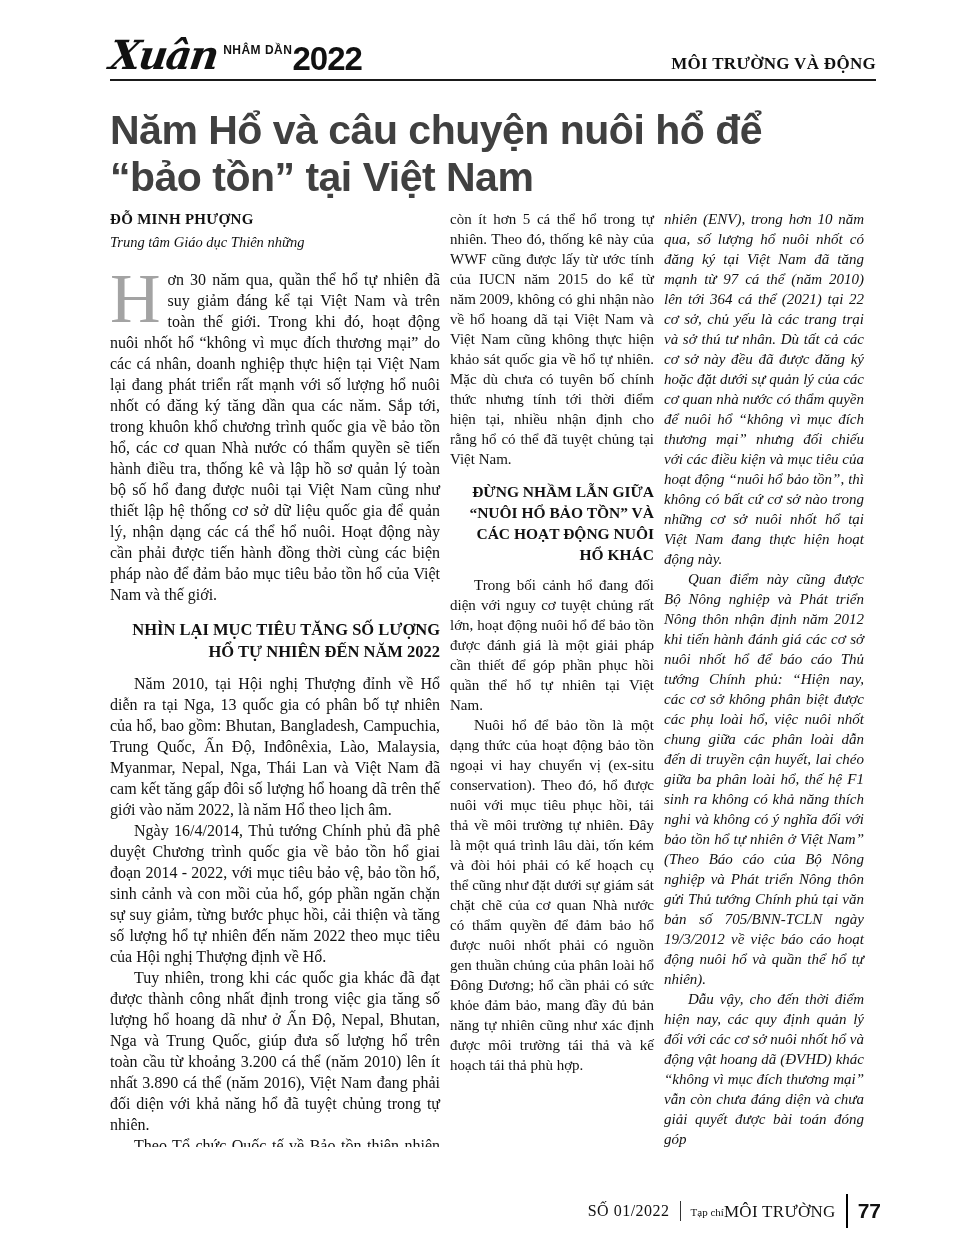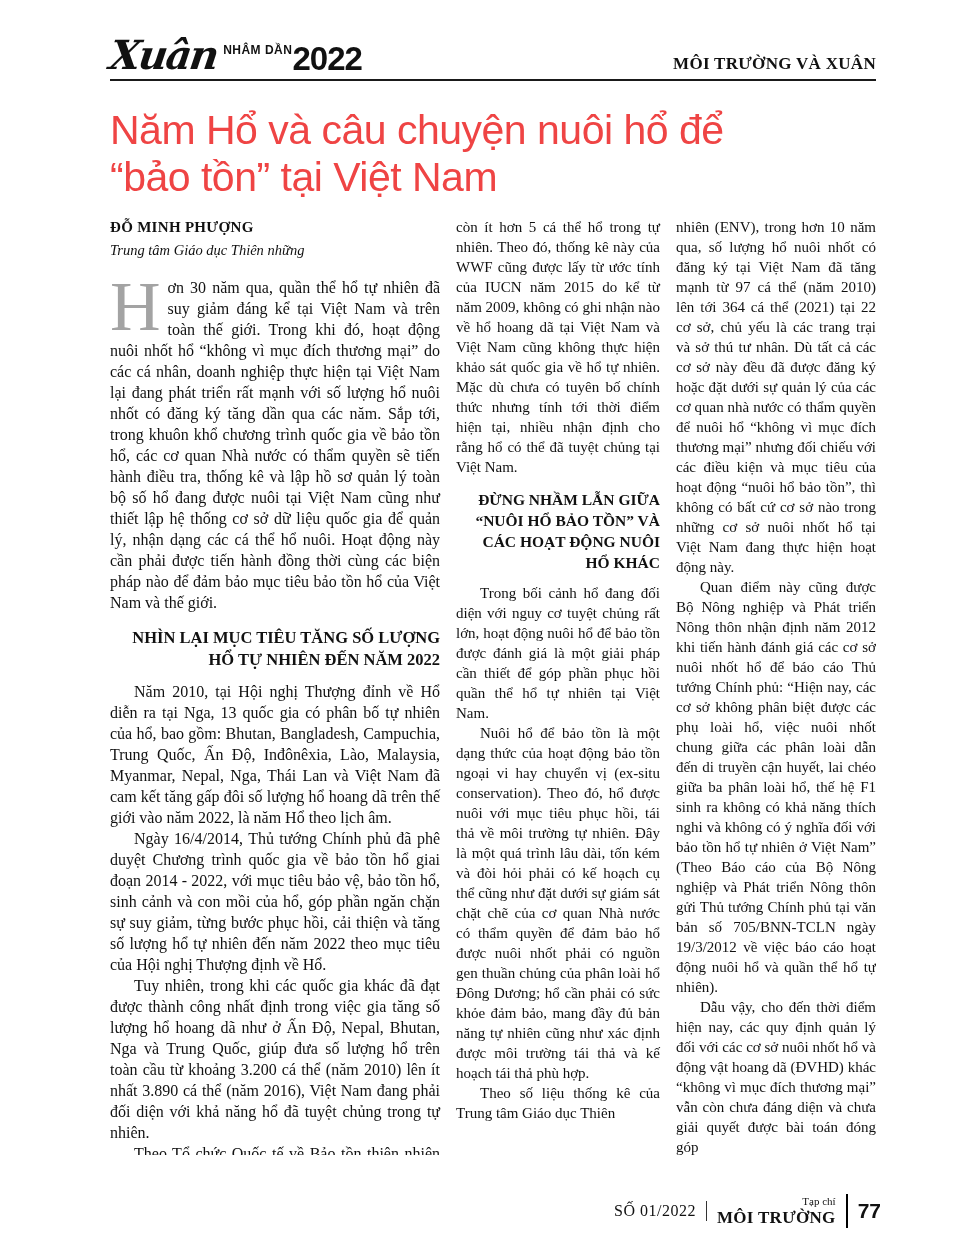--- a/index.html
+++ b/index.html
@@ -45,37 +45,37 @@
     font-family: "Liberation Sans", sans-serif;
     font-weight: bold; font-size: 33px; letter-spacing: -1px; line-height: 0.92;
   }
   .section-title {
     font-weight: bold; font-size: 17px; letter-spacing: 0.3px;
   }
   
   .article-title {
     margin-top: 26px;
     font-family: "Liberation Sans", sans-serif;
-    font-weight: normal;
+    font-weight: bold;
     font-size: 41px;
     line-height: 47px;
     letter-spacing: -0.5px;
-    color: #ef4444;
+    color: #404040;
   }
   
   .columns {
     display: flex;
-    gap: 16px;
-    margin-top: 16px;
+    gap: 10px;
+    margin-top: 8px;
     height: 938px;
     overflow: hidden;
   }
   .col1 { width: 330px; font-size: 16px; line-height: 21px; }
   .col2, .col3 { width: 204px; font-size: 15px; line-height: 20px; }
-  .col3 { width: 200px; }
+  .col3 { width: 200px; font-style: italic; }
   .byline { margin-bottom: 16px; }
   .author { font-weight: bold; font-size: 15px; letter-spacing: 0.3px; }
   .affiliation { font-style: italic; font-size: 14.5px; margin-top: 2px; }
   p.body-par { text-align: justify; text-indent: 24px; }
   p.noindent { text-indent: 0; }
   .dropcap {
     float: left;
     font-family: "Liberation Serif", serif;
     font-size: 70px;
     line-height: 56px;
@@ -95,41 +95,41 @@
   
   .footer {
     position: absolute;
     right: 88px; bottom: 26px;
     display: flex;
     align-items: center;
     gap: 10px;
   }
   .issue { font-size: 16px; letter-spacing: 0.5px; }
   .sep-thin { width: 1px; height: 20px; background: #333; }
-  .journal { display: flex; flex-direction: column; align-items: flex-end; line-height: 1; }
+  .journal { display: flex; flex-direction: row; align-items: flex-end; line-height: 1; }
   .journal-prefix { font-size: 11px; margin-bottom: 2px; }
-  .journal-name { font-weight: bold; font-size: 17px; letter-spacing: 0.3px; }
+  .journal-name { font-weight: normal; font-size: 17px; letter-spacing: 0.3px; }
   .sep-rule { width: 2px; height: 34px; background: #000; }
   .page-num { font-weight: bold; font-size: 21px; font-family: "Liberation Sans", sans-serif; }
 </style>
 </head>
 <body>
 
 <div class="page">
   <div class="content">
 
     <div class="masthead">
       <div class="logo">
         <span class="logo-script">Xuân</span>
         <span class="logo-stack">
           <span class="logo-zodiac">NHÂM DẦN</span>
           <span class="logo-year">2022</span>
         </span>
       </div>
-      <div class="section-title">MÔI TRƯỜNG VÀ XUÂN</div>
+      <div class="section-title">MÔI TRƯỜNG VÀ ĐỘNG</div>
     </div>
 
     <h1 class="article-title">
       <span>Năm Hổ và câu chuyện nuôi hổ để</span><br>
       <span>“bảo tồn” tại Việt Nam</span>
     </h1>
 
     <div class="columns">
 
       <div class="col1">
@@ -145,21 +145,20 @@
         <p class="body-par">Ngày 16/4/2014, Thủ tướng Chính phủ đã phê duyệt Chương trình quốc gia về bảo tồn hổ giai đoạn 2014 - 2022, với mục tiêu bảo vệ, bảo tồn hổ, sinh cảnh và con mồi của hổ, góp phần ngăn chặn sự suy giảm, từng bước phục hồi, cải thiện và tăng số lượng hổ tự nhiên đến năm 2022 theo mục tiêu của Hội nghị Thượng định về Hổ.</p>
         <p class="body-par">Tuy nhiên, trong khi các quốc gia khác đã đạt được thành công nhất định trong việc gia tăng số lượng hổ hoang dã như ở Ấn Độ, Nepal, Bhutan, Nga và Trung Quốc, giúp đưa số lượng hổ trên toàn cầu từ khoảng 3.200 cá thể (năm 2010) lên ít nhất 3.890 cá thể (năm 2016), Việt Nam đang phải đối diện với khả năng hổ đã tuyệt chủng trong tự nhiên.</p>
         <p class="body-par">Theo Tổ chức Quốc tế về Bảo tồn thiên nhiên (WWF), năm 2016 Việt Nam ước tính chỉ</p>
       </div>
 
       <div class="col2">
         <p class="body-par noindent">còn ít hơn 5 cá thể hổ trong tự nhiên. Theo đó, thống kê này của WWF cũng được lấy từ ước tính của IUCN năm 2015 do kể từ năm 2009, không có ghi nhận nào về hổ hoang dã tại Việt Nam và Việt Nam cũng không thực hiện khảo sát quốc gia về hổ tự nhiên. Mặc dù chưa có tuyên bố chính thức nhưng tính tới thời điểm hiện tại, nhiều nhận định cho rằng hổ có thể đã tuyệt chủng tại Việt Nam.</p>
         <h2 class="sec-heading">ĐỪNG NHẦM LẪN GIỮA “NUÔI HỔ BẢO TỒN” VÀ CÁC HOẠT ĐỘNG NUÔI HỔ KHÁC</h2>
         <p class="body-par">Trong bối cảnh hổ đang đối diện với nguy cơ tuyệt chủng rất lớn, hoạt động nuôi hổ để bảo tồn được đánh giá là một giải pháp cần thiết để góp phần phục hồi quần thể hổ tự nhiên tại Việt Nam.</p>
         <p class="body-par">Nuôi hổ để bảo tồn là một dạng thức của hoạt động bảo tồn ngoại vi hay chuyển vị (ex-situ conservation). Theo đó, hổ được nuôi với mục tiêu phục hồi, tái thả về môi trường tự nhiên. Đây là một quá trình lâu dài, tốn kém và đòi hỏi phải có kế hoạch cụ thể cũng như đặt dưới sự giám sát chặt chẽ của cơ quan Nhà nước có thẩm quyền để đảm bảo hổ được nuôi nhốt phải có nguồn gen thuần chủng của phân loài hổ Đông Dương; hổ cần phải có sức khỏe đảm bảo, mang đầy đủ bản năng tự nhiên cũng như xác định được môi trường tái thả và kế hoạch tái thả phù hợp.</p>
-        <p class="body-par">Theo số liệu thống kê của Trung tâm Giáo dục Thiên</p>
       </div>
 
       <div class="col3">
         <p class="body-par noindent">nhiên (ENV), trong hơn 10 năm qua, số lượng hổ nuôi nhốt có đăng ký tại Việt Nam đã tăng mạnh từ 97 cá thể (năm 2010) lên tới 364 cá thể (2021) tại 22 cơ sở, chủ yếu là các trang trại và sở thú tư nhân. Dù tất cả các cơ sở này đều đã được đăng ký hoặc đặt dưới sự quản lý của các cơ quan nhà nước có thẩm quyền để nuôi hổ “không vì mục đích thương mại” nhưng đối chiếu với các điều kiện và mục tiêu của hoạt động “nuôi hổ bảo tồn”, thì không có bất cứ cơ sở nào trong những cơ sở nuôi nhốt hổ tại Việt Nam đang thực hiện hoạt động này.</p>
         <p class="body-par">Quan điểm này cũng được Bộ Nông nghiệp và Phát triển Nông thôn nhận định năm 2012 khi tiến hành đánh giá các cơ sở nuôi nhốt hổ để báo cáo Thủ tướng Chính phủ: “Hiện nay, các cơ sở không phân biệt được các phụ loài hổ, việc nuôi nhốt chung giữa các phân loài dẫn đến di truyền cận huyết, lai chéo giữa ba phân loài hổ, thế hệ F1 sinh ra không có khả năng thích nghi và không có ý nghĩa đối với bảo tồn hổ tự nhiên ở Việt Nam” (Theo Báo cáo của Bộ Nông nghiệp và Phát triển Nông thôn gửi Thủ tướng Chính phủ tại văn bản số 705/BNN-TCLN ngày 19/3/2012 về việc báo cáo hoạt động nuôi hổ và quần thể hổ tự nhiên).</p>
         <p class="body-par">Dẫu vậy, cho đến thời điểm hiện nay, các quy định quản lý đối với các cơ sở nuôi nhốt hổ và động vật hoang dã (ĐVHD) khác “không vì mục đích thương mại” vẫn còn chưa đáng diện và chưa giải quyết được bài toán đóng góp</p>
       </div>
 
     </div>
   </div>

